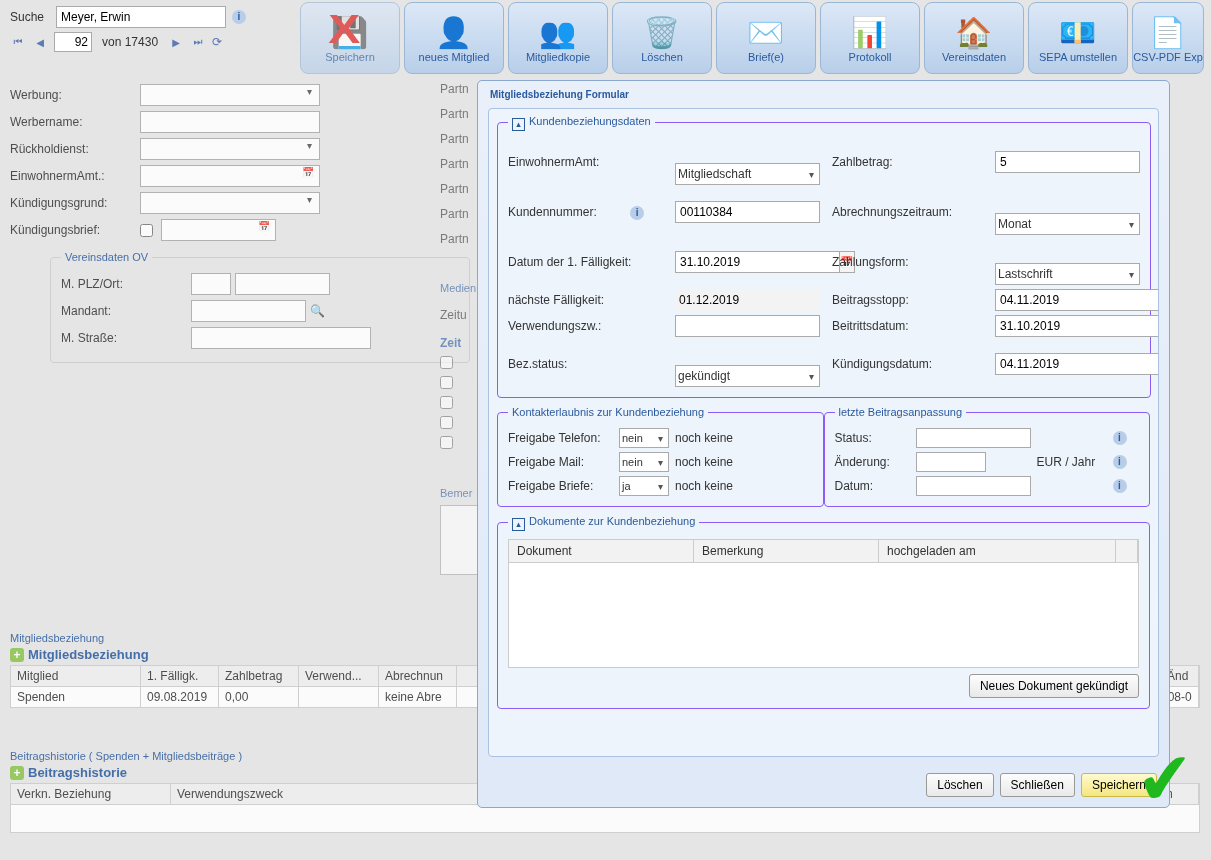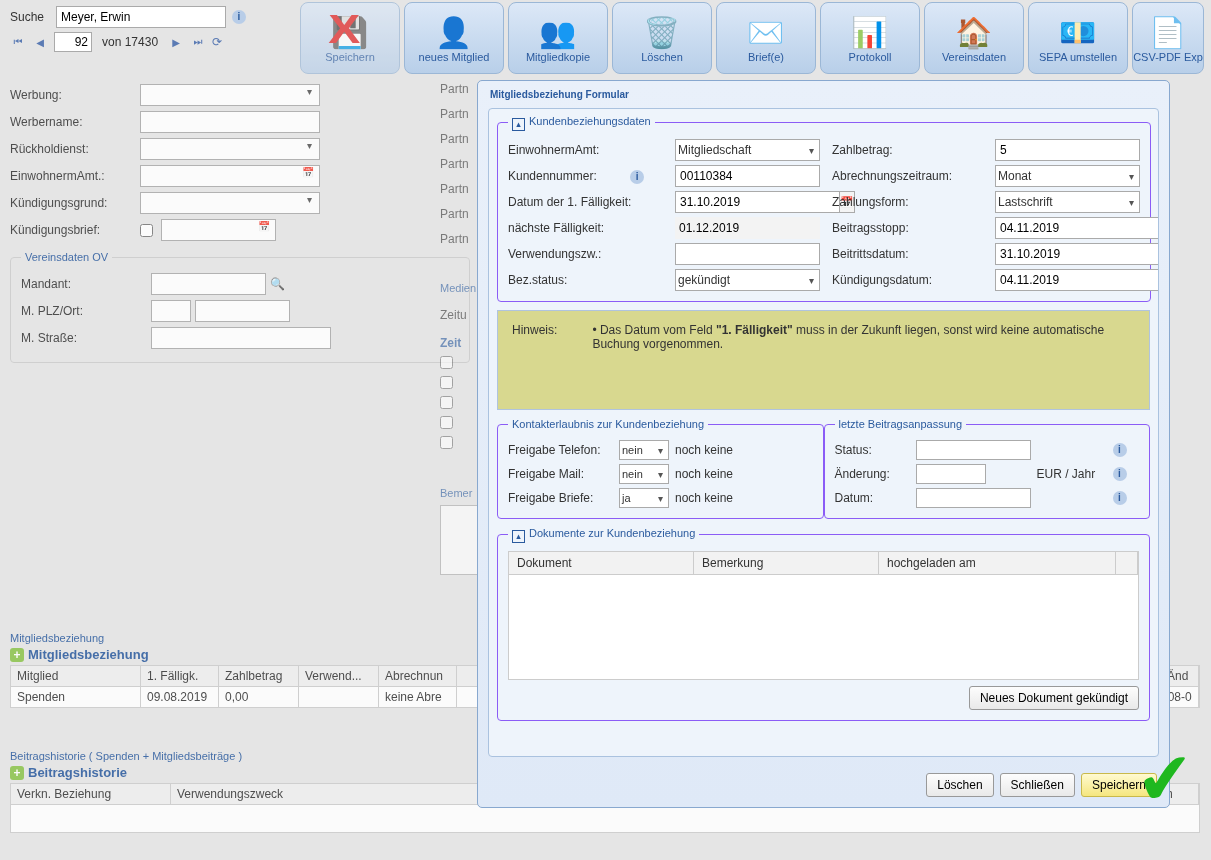--- a/index.html
+++ b/index.html
@@ -87,21 +87,21 @@
   opacity:0.85;
 }
 .formrow { display:flex; align-items:center; height:26px; margin-bottom:1px;}
 .fl { width:130px; color:#333;}
 .finput { height:22px; border:1px solid #aaa; background:#fff; padding:1px 4px; flex:1; max-width:180px;}
 .finput.sel { background:#fff;}
 .finput.small { max-width:40px;}
 .fieldset-legend { color:#2a5a9e; font-size:11px; padding:0 4px; background:#e5e5e5;}
 fieldset.panel {
   border:1px solid #ccc; border-radius:4px;
-  padding:8px 10px 10px; margin-top:8px;
+  padding:8px 10px 10px; margin-top:8px;margin-left:40px;
 }
 .partnerlist { position:absolute; left:440px; top:82px; font-size:12px;opacity:0.6;}
 .partnerlist div { height:25px;}
 .medien { position:absolute; left:440px; top:282px; font-size:12px; opacity:0.6;}
 .bemer { position:absolute; left:440px; top:487px; font-size:12px; opacity:0.6;}
 .bem-box { width:460px;height:70px;border:1px solid #aaa;background:#fff;margin-top:6px;}
 
 .mg-back {
   position:absolute; left:10px; top:632px; width:1190px;
   font-size:12px;opacity:0.85;
@@ -161,21 +161,21 @@
   grid-template-columns: 155px 145px 151px 145px;
   gap:4px 12px;
   align-items:center;
 }
 .m-input {
   height:22px;border:1px solid #aaa;background:#fff;padding:2px 4px;font-size:12px;width:100%;
 }
 .m-input.ro { background:#f3f3f3; border:none;}
 .m-sel {
   height:22px;border:1px solid #aaa;background:#fff;padding:1px 2px;font-size:12px;width:100%;
-  display:flex;align-items:center;justify-content:space-between;
+  display:flex;align-items:center;justify-content:space-between;margin-top:24px;
 }
 .sel-arrow { font-size:10px;color:#555;padding:0 3px;}
 .m-date { display:flex;}
 .m-date input { flex:1;height:22px;border:1px solid #aaa;padding:2px 4px;font-size:12px;}
 .cal-btn { width:22px;height:22px;border:1px solid #aaa;border-left:none;background:#f4f4f4;display:flex;align-items:center;justify-content:center;font-size:11px;color:#555;}
 .hint-box {
   background:#d8d88f;
   border:1px solid #b0c4de;
   padding:12px 14px;
   font-size:12px;
@@ -323,28 +323,28 @@
       <span class="fl">Kündigungsbrief:</span>
       <input type="checkbox" style="margin-right: 8px;">
       <div class="finput" style="max-width:115px;display:flex;justify-content:flex-end;">
         <span style="font-size:10px;color:#666">📅</span>
       </div>
     </div>
 
   <fieldset class="panel">
     <legend class="fieldset-legend">Vereinsdaten OV</legend>
     <div class="formrow">
+        <span class="fl">M. PLZ/Ort:</span>
+        <input class="finput small" style="">
+        <input class="finput" style="max-width: 95px; margin-left: 4px;">
+      </div>
+    <div class="formrow">
         <span class="fl">Mandant:</span>
         <input class="finput" style="max-width: 115px;">
         <span style="margin-left:4px;color:#888">🔍</span>
-      </div>
-    <div class="formrow">
-        <span class="fl">M. PLZ/Ort:</span>
-        <input class="finput small" style="">
-        <input class="finput" style="max-width: 95px; margin-left: 4px;">
       </div>
     <div class="formrow">
         <span class="fl">M. Straße:</span>
         <input class="finput" style="">
       </div>
   </fieldset>
 </div>
 
 <div class="partnerlist">
   <div>Partn</div>
@@ -462,28 +462,20 @@
             <span>gekündigt</span>
             <span class="sel-arrow">▾</span>
           </div>
         <span>Kündigungsdatum:</span>
         <div class="m-date">
             <input value="04.11.2019" style="">
           </div>
       </div>
     </fieldset>
 
-    <div class="hint-box">
-      <div class="hint-row">
-        <div class="hint-l">Hinweis:</div>
-        <div class="hint-txt">
-          <span>• Das Datum vom Feld </span><b>"1. Fälligkeit"</b><span> muss in der Zukunft liegen, sonst wird keine automatische Buchung vorgenommen.</span>
-        </div>
-      </div>
-    </div>
 
     <div class="two-col">
       <fieldset class="m-fieldset" style="flex:1">
         <legend class="m-legend">Kontakterlaubnis zur Kundenbeziehung</legend>
         <div class="contact-grid">
           <span>Freigabe Telefon:</span>
           <div class="tiny-sel">
               <span>nein</span>
               <span class="sel-arrow">▾</span>
             </div>

